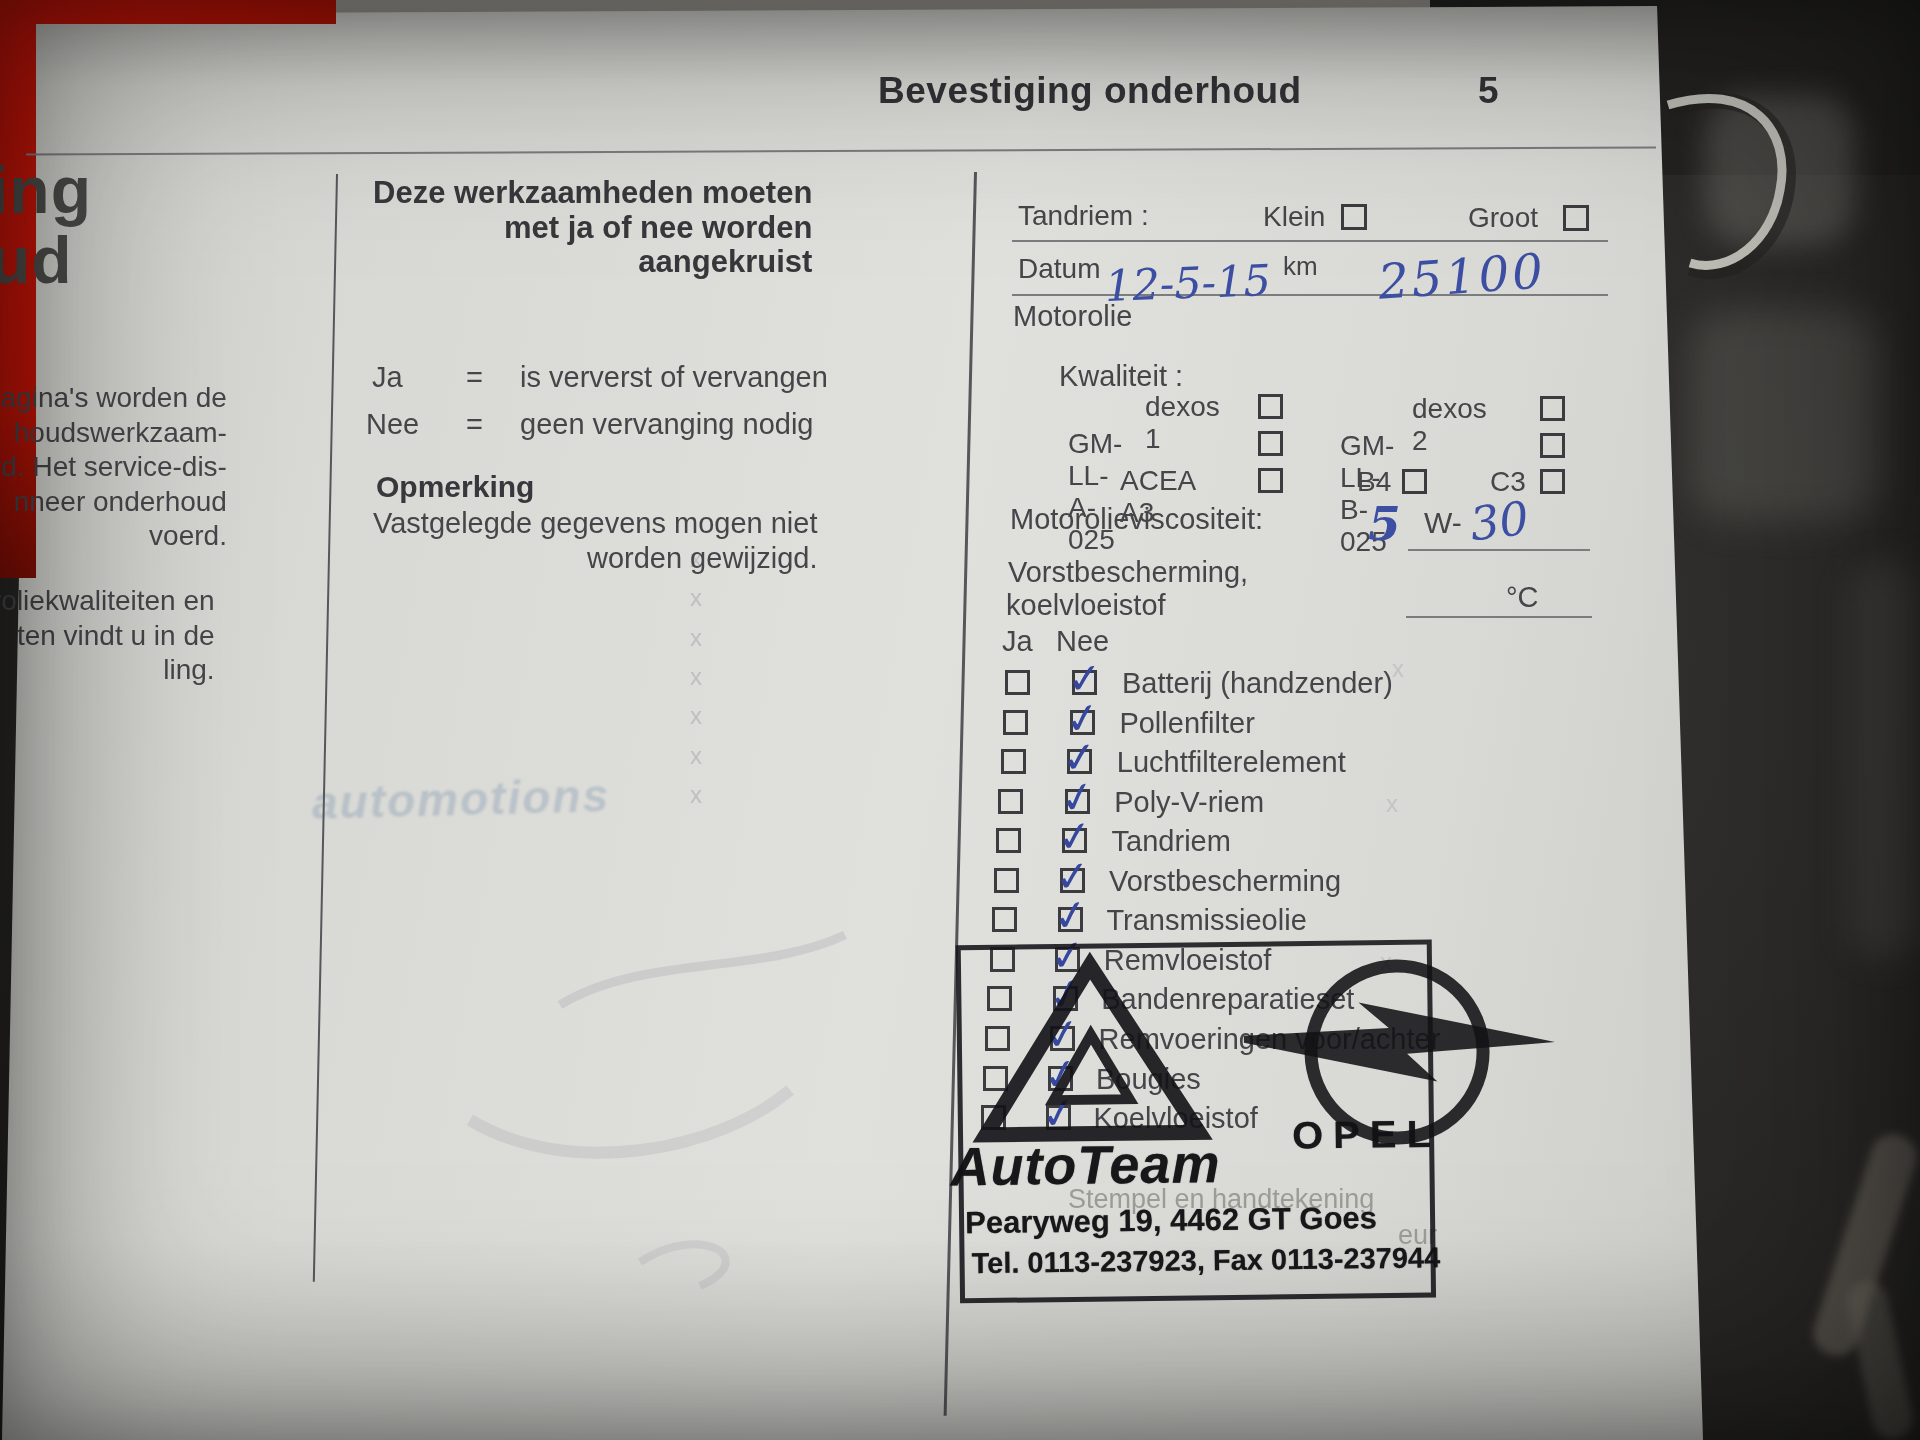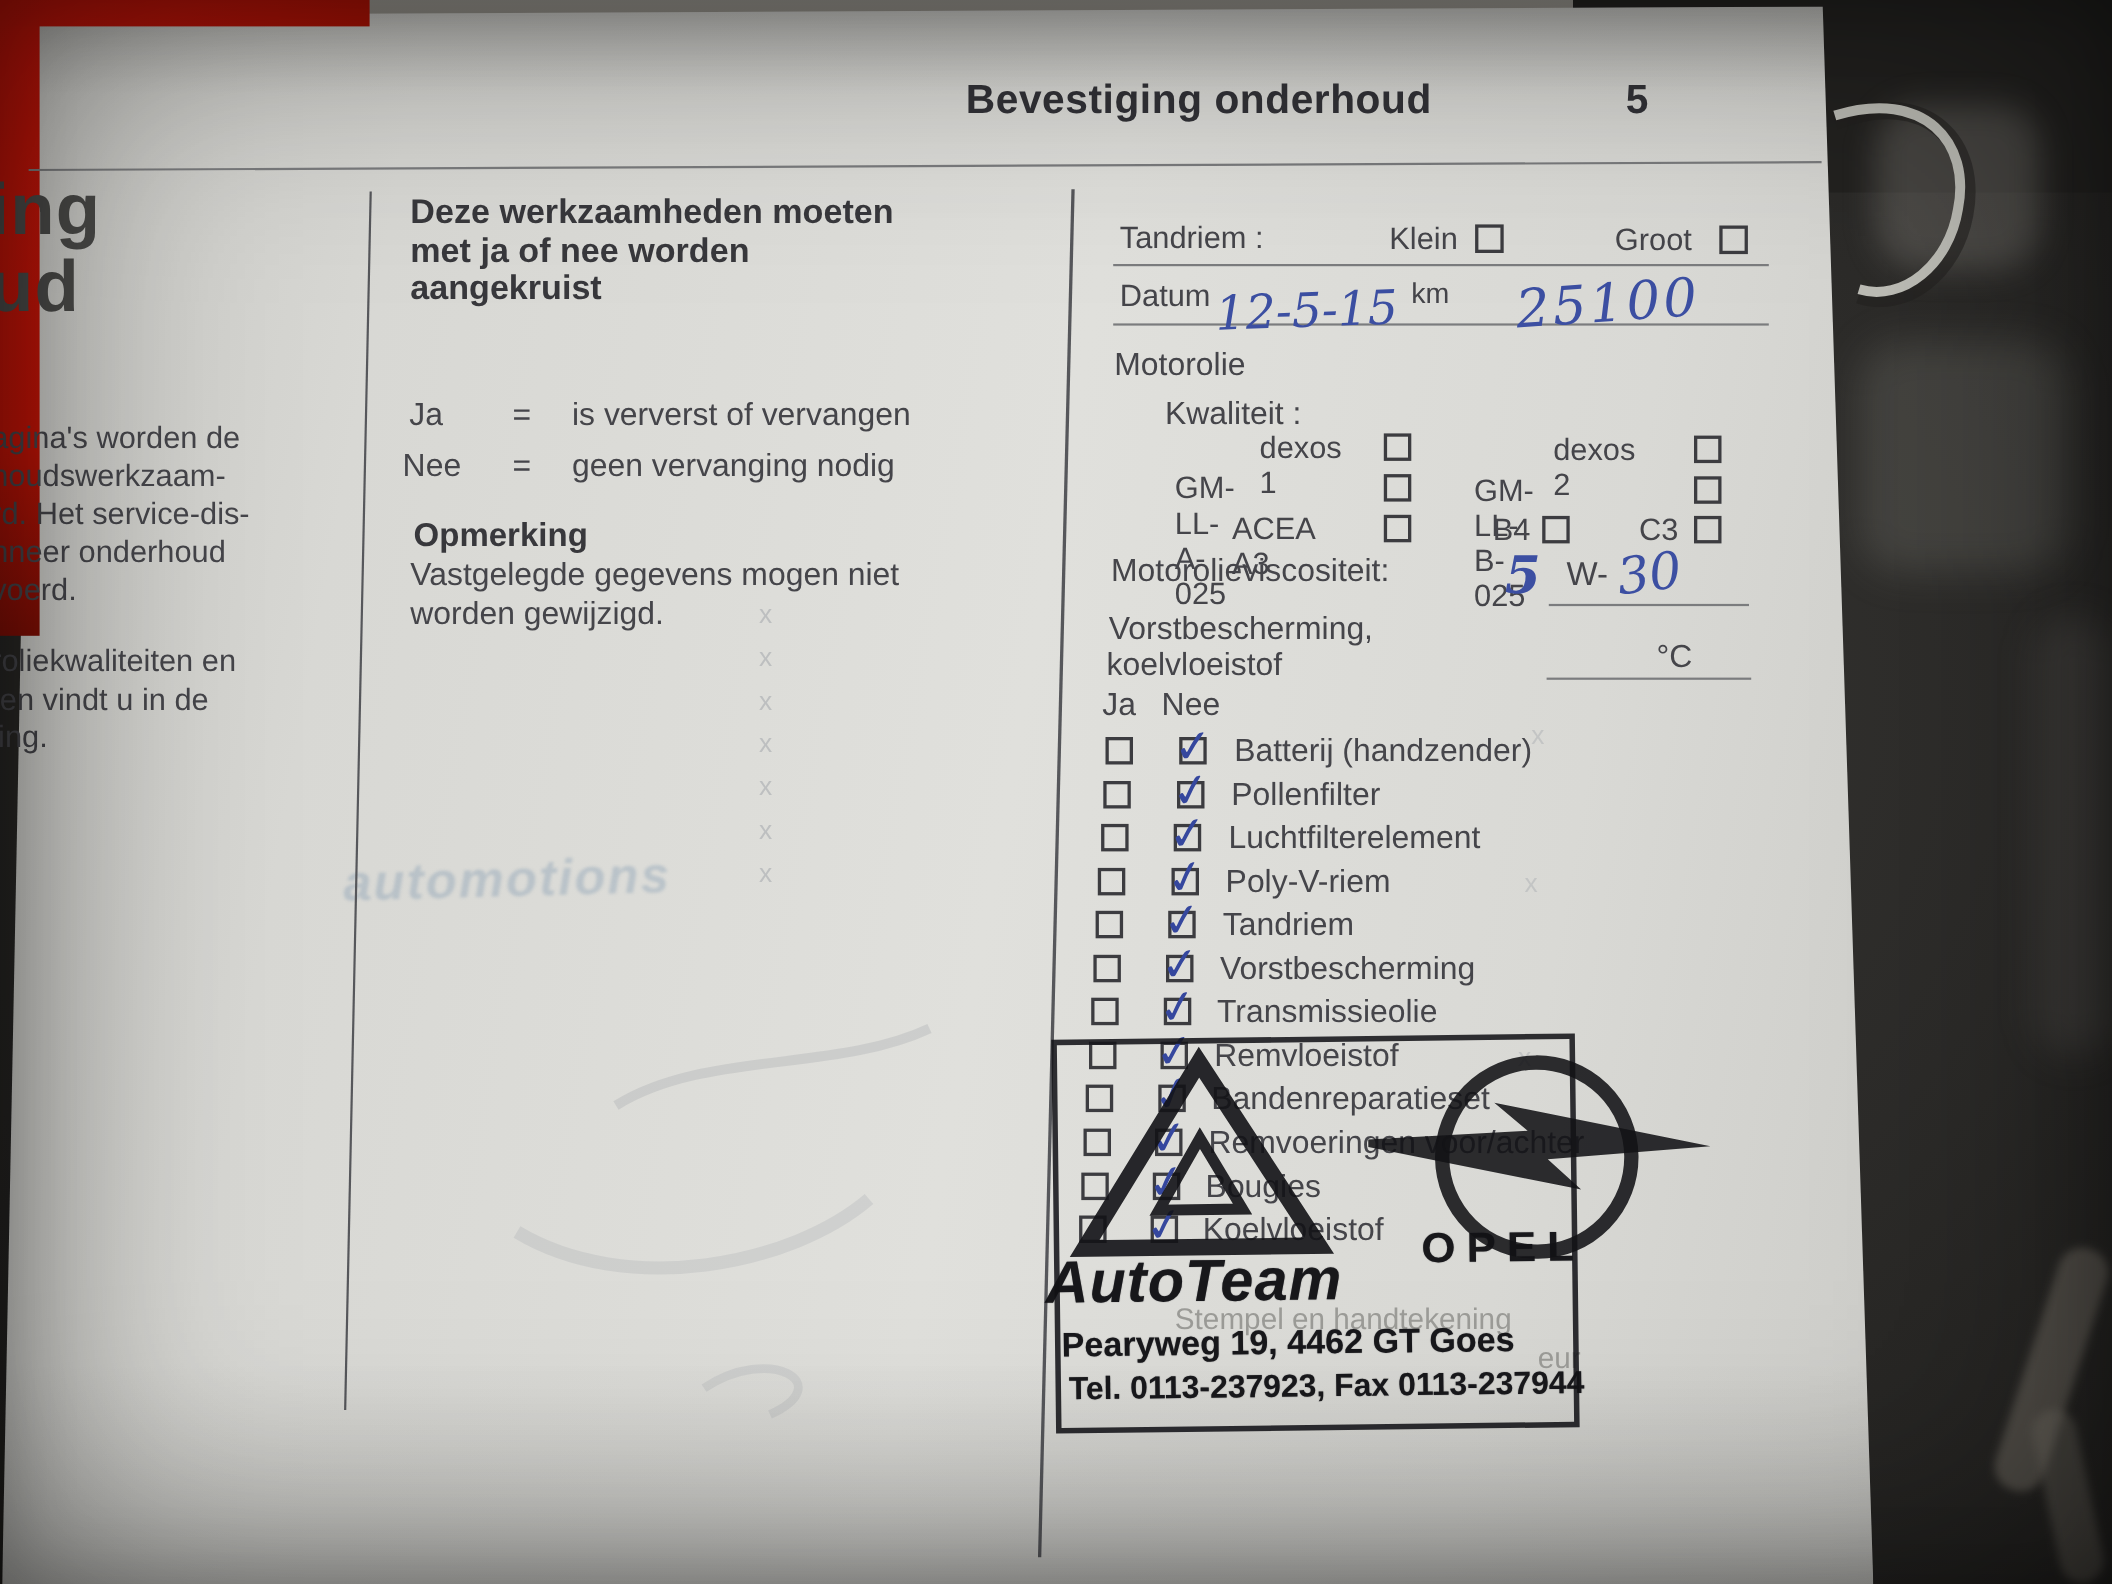--- a/index.html
+++ b/index.html
@@ -20,21 +20,21 @@
     background:linear-gradient(180deg,#c4150a 0%,#c01407 70%,#7e0f06 100%);}
   .red-top{left:0;top:0;width:336px;height:24px;background:linear-gradient(90deg,#c4150a,#a91206);z-index:5;}
   .hook{z-index:6;}
   .content{left:0;top:0;width:1920px;height:1440px;z-index:10;filter:blur(0.4px);}
   .print{color:#45454a;font-size:29px;}
   .bold{font-weight:bold;color:#38383c;}
   .hdr{font-size:37px;font-weight:bold;color:#333338;letter-spacing:.5px;}
   .bigfrag{font-size:66px;font-weight:bold;color:#4a4a48;letter-spacing:1px;}
   .rule{background:#7b7c7e;height:2px;}
   .vline{background:#56575b;width:2px;transform-origin:top left;}
-  .pline{line-height:34.6px;white-space:nowrap;}
+  .pline{line-height:34.6px;white-space:nowrap;text-align:right;}
   .box{border:3px solid #3c3c40;background:transparent;display:inline-block;}
   .hand{font-family:"DejaVu Serif", serif;font-style:italic;color:#3c4fa2;white-space:nowrap;}
   .check{font-family:"DejaVu Sans", sans-serif;color:#35479e;font-weight:bold;}
   .grey{color:#9c9c98;}
   .stampgroup{left:950px;top:935px;width:720px;height:390px;transform:rotate(-0.7deg);z-index:30;}
   .ink{color:rgba(18,18,22,.93);text-shadow:0 0 1px rgba(25,25,30,.6);white-space:nowrap;}
   .stampborder{left:8px;top:6px;width:466px;height:348px;border:5px solid rgba(20,20,25,.88);}
   .ghost{color:rgba(110,140,170,.30);filter:blur(1.3px);}
   .gmark{position:absolute;color:rgba(95,102,118,.25);font-size:24px;}
   .vignette{position:absolute;inset:0;z-index:60;pointer-events:none;
@@ -137,21 +137,21 @@
         <div class="abs box" style="left: 1563px; top: 205px; width: 20px; height: 20px;"></div>
       </div>
     <div class="abs rule" style="left:1012px;top:240px;width:596px;z-index:20;"></div>
 
     <div class="abs print" style="left:1018px;top:253px;font-size:28px;z-index:20;">Datum</div>
     <div class="abs hand" style="left:1105px;top:258px;font-size:43px;transform:rotate(-2deg);z-index:25;">12-5-15</div>
     <div class="abs print" style="left:1283px;top:251px;font-size:26px;z-index:20;">km</div>
     <div class="abs hand" style="left:1378px;top:248px;font-size:48px;letter-spacing:3px;transform:rotate(-4deg);z-index:25;">25100</div>
     <div class="abs rule" style="left:1012px;top:294px;width:596px;z-index:20;"></div>
 
-    <div class="abs print" style="left:1013px;top:316px;z-index:20;">Motorolie</div>
+    <div class="abs print" style="left:1013px;top:300px;z-index:20;">Motorolie</div>
     <div class="abs print" style="left:1013px;top:360px;z-index:20;margin-left:46px;">Kwaliteit :</div>
     <div id="quality" class="abs" style="left:0;top:0;z-index:20;">
         <div class="abs print" style="left: 1145px; top: 391px; font-size: 28px;">dexos 1</div>
         <div class="abs box" style="left: 1258px; top: 394px; width: 19px; height: 19px;"></div>
         <div class="abs print" style="left: 1412px; top: 393px; font-size: 28px;">dexos 2</div>
         <div class="abs box" style="left: 1540px; top: 396px; width: 19px; height: 19px;"></div>
         <div class="abs print" style="left: 1068px; top: 428px; font-size: 28px;">GM-LL-A-025</div>
         <div class="abs box" style="left: 1258px; top: 431px; width: 19px; height: 19px;"></div>
         <div class="abs print" style="left: 1340px; top: 430px; font-size: 28px;">GM-LL-B-025</div>
         <div class="abs box" style="left: 1540px; top: 433px; width: 19px; height: 19px;"></div>

